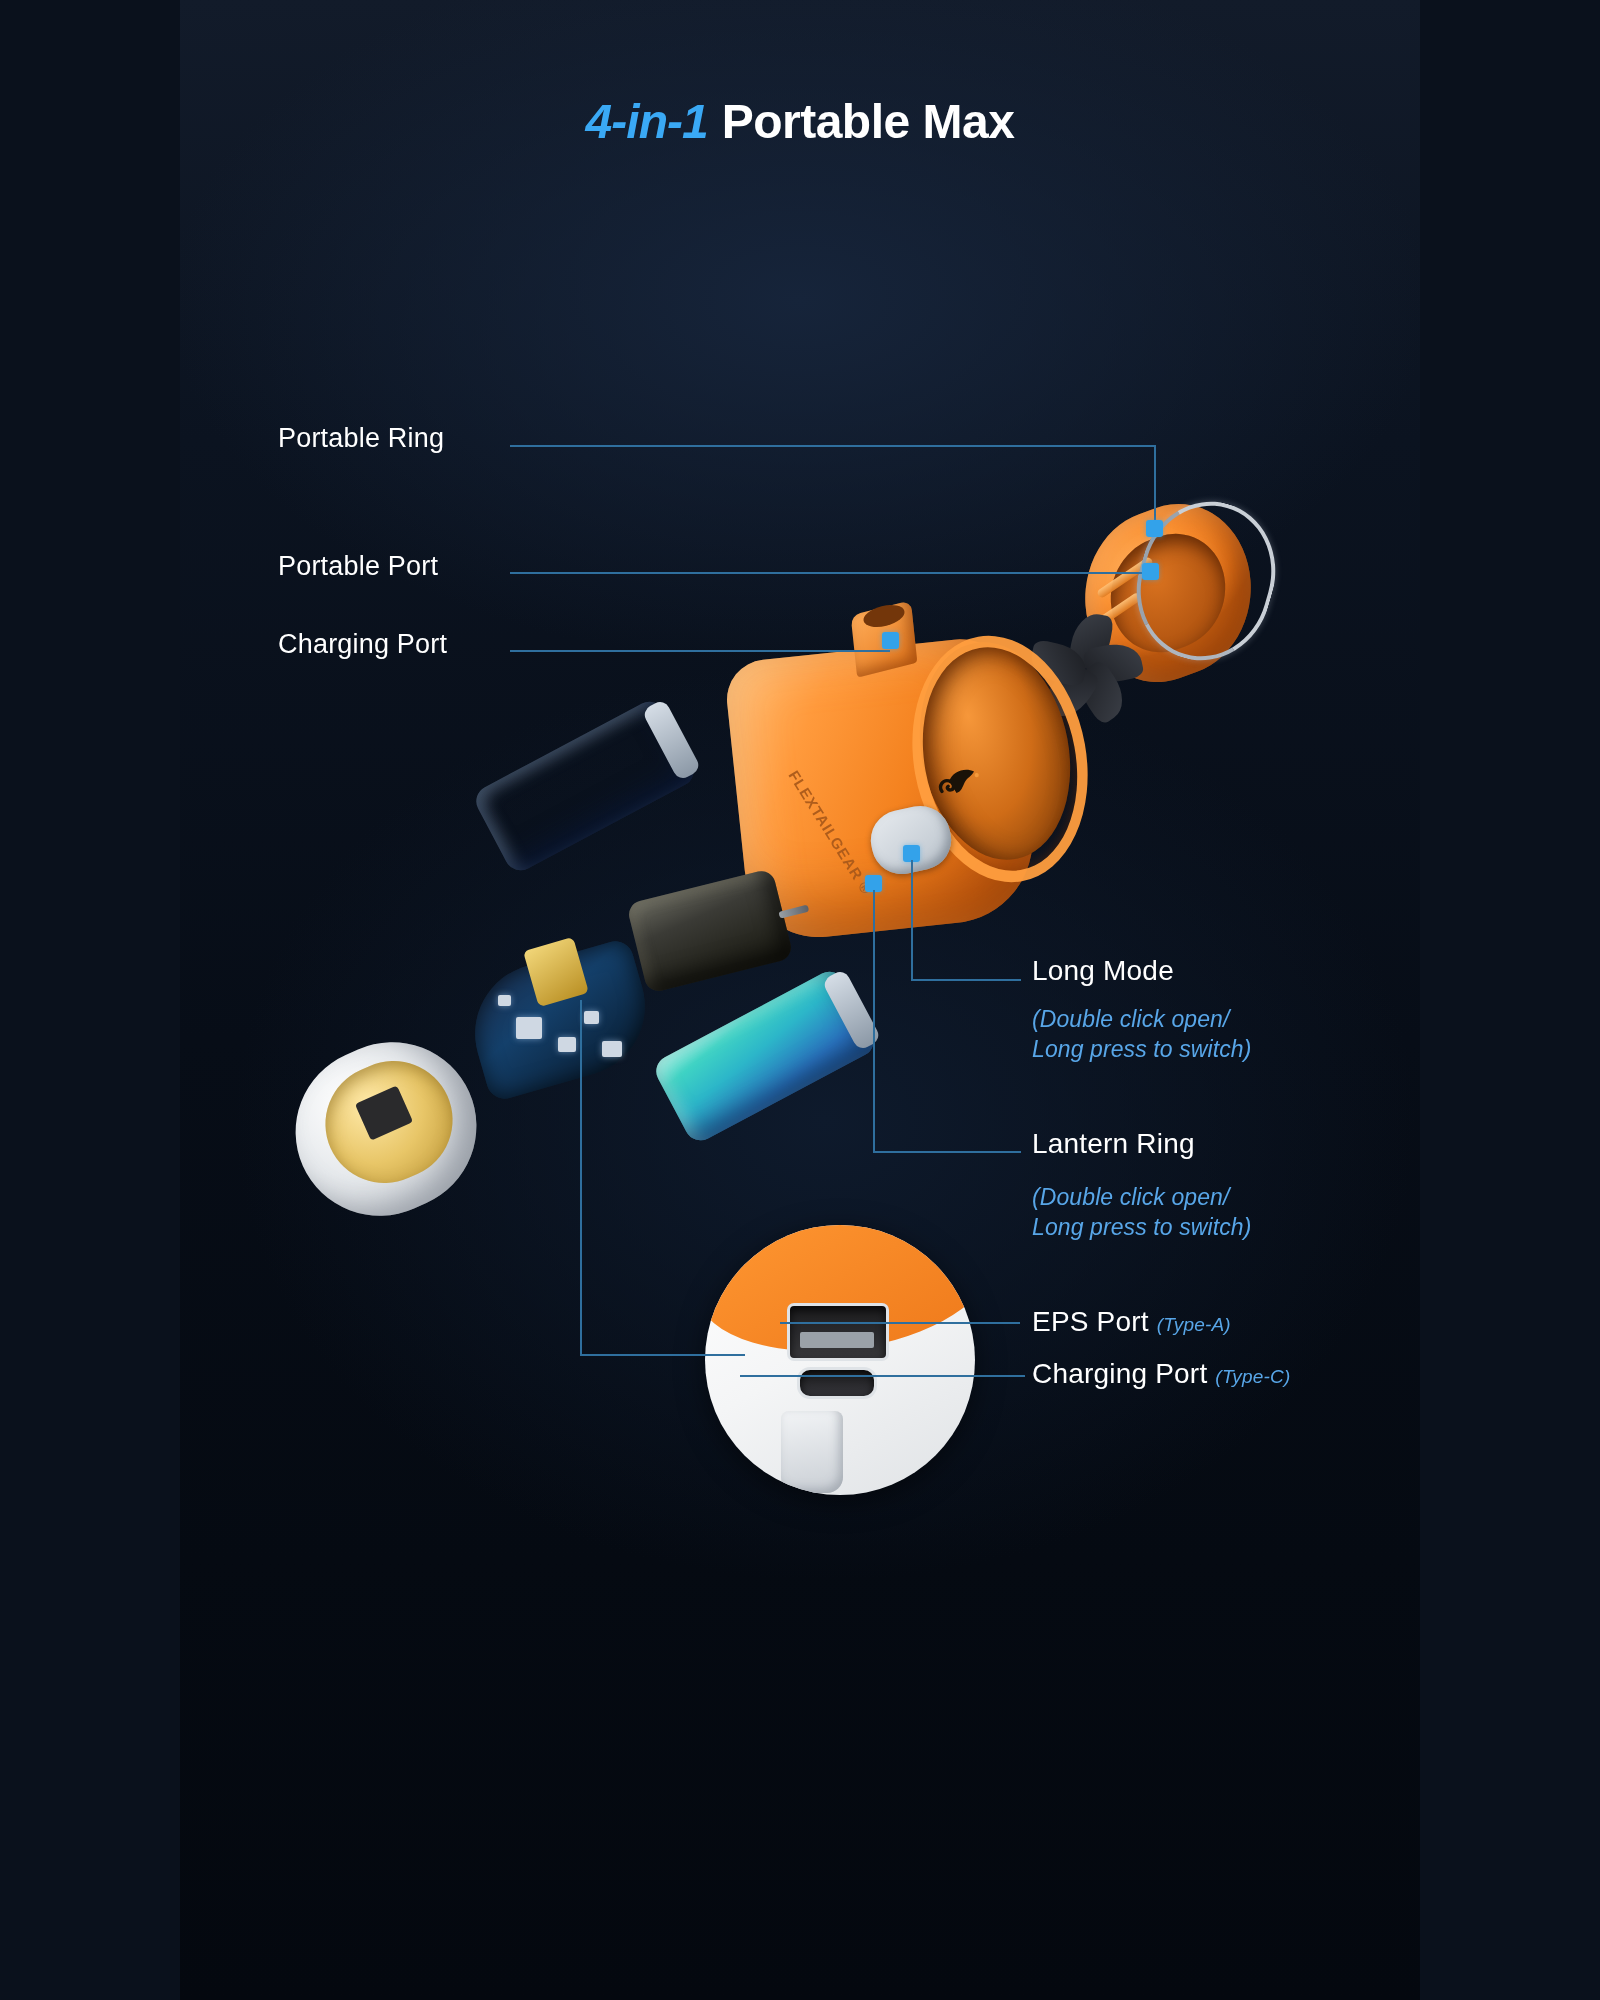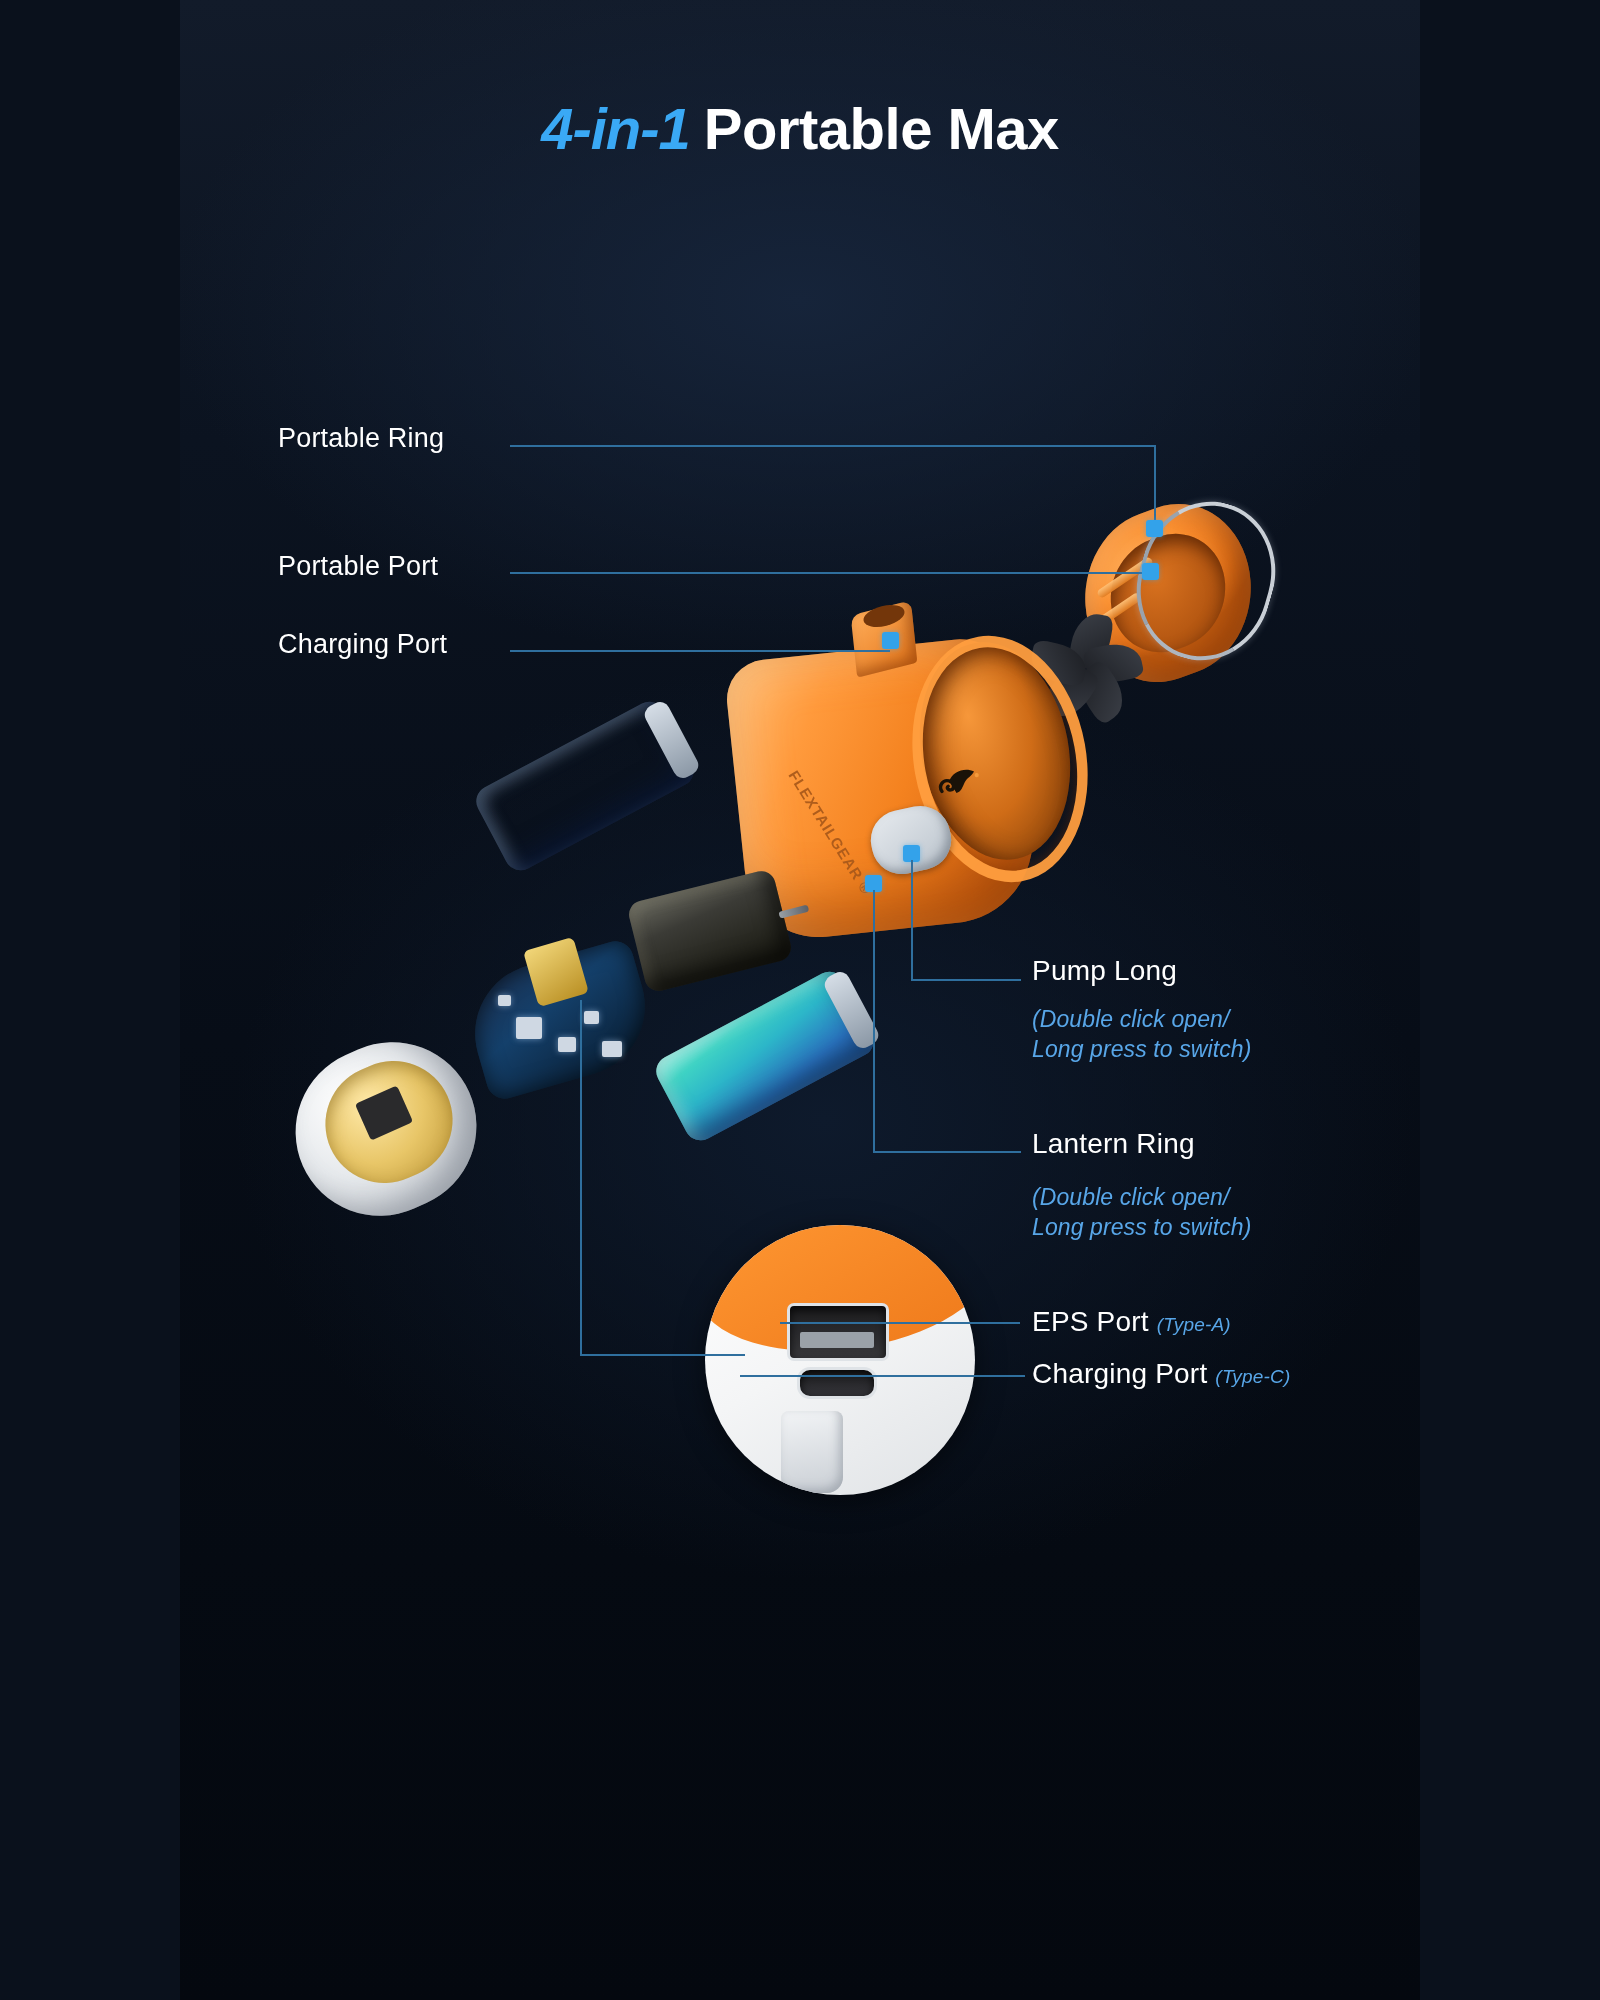--- a/index.html
+++ b/index.html
@@ -15,21 +15,21 @@
     margin:0 auto;
     background:
       radial-gradient(ellipse 900px 520px at 50% 300px, #16243a 0%, rgba(16,30,50,0) 70%),
       radial-gradient(ellipse 820px 640px at 52% 1120px, #0e1a2c 0%, rgba(10,20,36,0) 72%),
       linear-gradient(180deg,#121b2a 0%,#0b1320 22%,#070d17 52%,#050a12 78%,#04080f 100%);
     overflow:hidden;
   }
 
   
   .title-wrap{position:absolute;top:88px;left:0;width:100%;text-align:center;}
-  .title-line{font-size:58px;font-weight:bold;line-height:1.42;color:#ffffff;letter-spacing:-0.5px;}
+  .title-line{font-size:48px;font-weight:bold;line-height:1.42;color:#ffffff;letter-spacing:-0.5px;}
   .t-blue{color:#3aa9f5;font-style:italic;font-weight:bold;letter-spacing:-1px;margin-right:14px;}
 
   
   .lbl{position:absolute;color:#ffffff;font-size:27px;font-weight:400;white-space:nowrap;letter-spacing:0.2px;}
   .lbl.right{font-size:28px;}
   .sub{position:absolute;color:#58a6e8;font-size:23px;font-style:italic;line-height:1.3;white-space:nowrap;letter-spacing:0.1px;}
   .suffix{color:#58a6e8;font-style:italic;font-size:19px;margin-left:8px;}
 
   
   .lead{position:absolute;background:#2f6f9e;}
@@ -244,21 +244,21 @@
 
   <div class="lead v" style="left:400px;top:1000px;height:355px;"></div>
   <div class="lead h" style="left:400px;top:1354px;width:165px;"></div>
 
   <div class="lbl" style="left:98px;top:423px;">Portable Ring</div>
 
   <div class="lbl" style="left:98px;top:551px;">Portable Port</div>
 
   <div class="lbl" style="left:98px;top:629px;">Charging Port</div>
 
-  <div class="lbl right" style="left:852px;top:955px;">Pump Long</div>
+  <div class="lbl right" style="left:852px;top:955px;">Long Mode</div>
   <div class="sub" style="left:852px;top:1005px;">(Double click open/</div>
   <div class="sub" style="left:852px;top:1035px;">Long press to switch)</div>
 
   <div class="lbl right" style="left:852px;top:1128px;">Lantern Ring</div>
   <div class="sub" style="left:852px;top:1183px;">(Double click open/</div>
   <div class="sub" style="left:852px;top:1213px;">Long press to switch)</div>
 
   <div class="lbl right" style="left:852px;top:1306px;">
     <span>EPS Port</span><span class="suffix">(Type-A)</span>
   </div>

